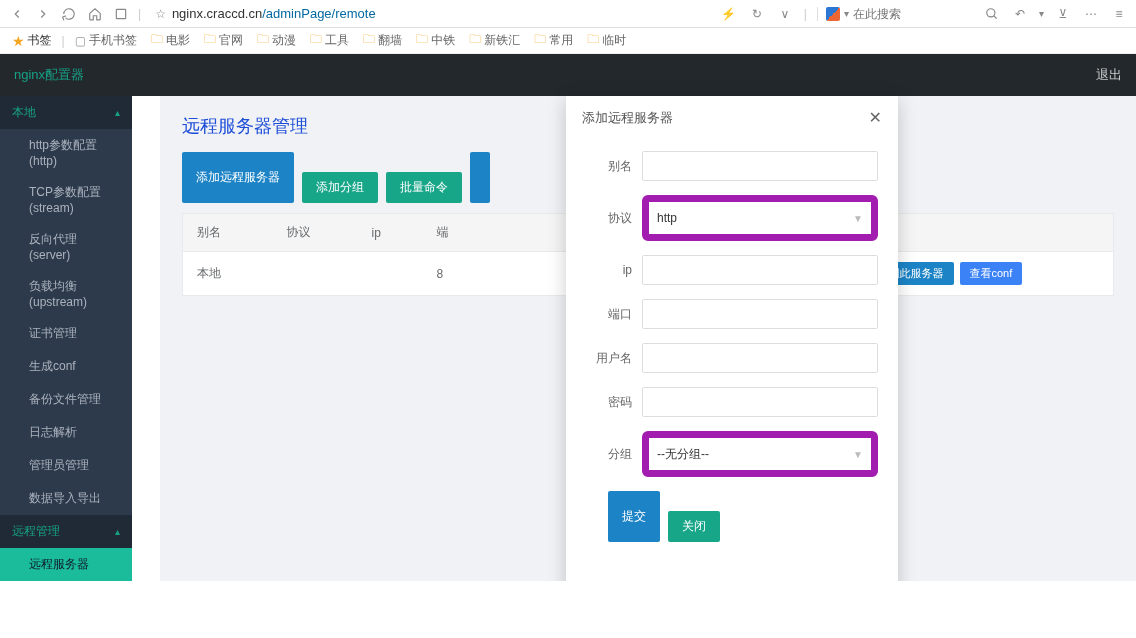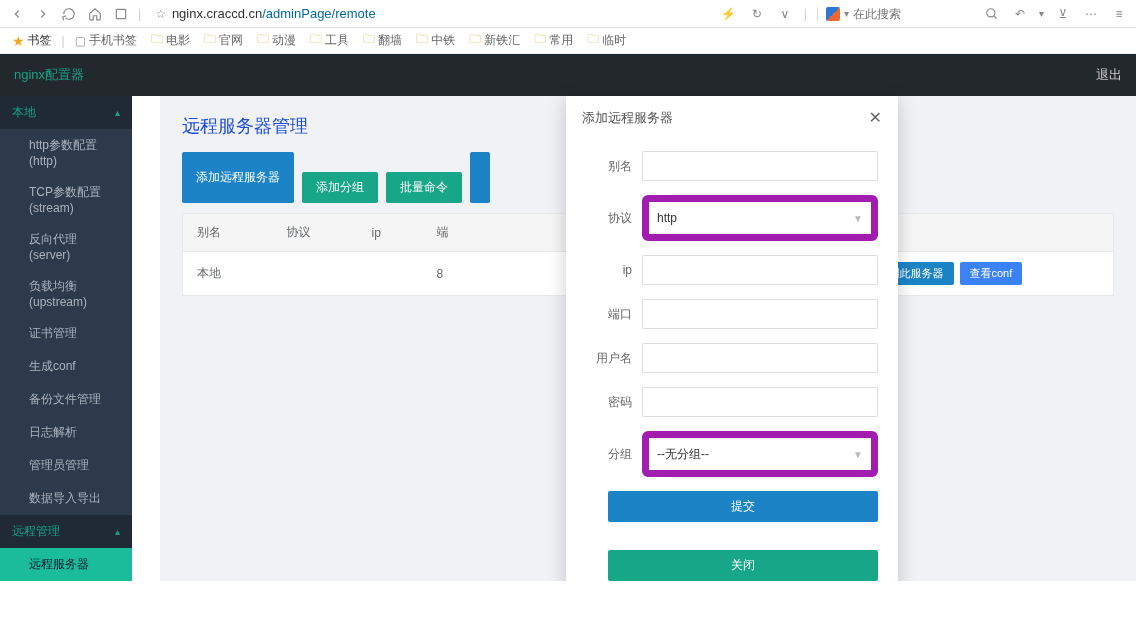--- a/index.html
+++ b/index.html
@@ -54,21 +54,21 @@
     
     .modal { position: absolute; top: 0; left: 406px; width: 332px; background: #fff; box-shadow: 0 4px 18px rgba(0,0,0,0.2); }
     .modal-head { display: flex; justify-content: space-between; align-items: center; padding: 12px 16px; font-size: 13px; color: #555; }
     .modal-close { cursor: pointer; color: #666; font-size: 16px; }
     .modal-body { padding: 12px 20px 30px 20px; min-height: 460px; }
     .form-row { display: flex; align-items: center; margin-bottom: 14px; }
     .form-label { width: 56px; text-align: right; padding-right: 10px; font-size: 12px; color: #666; }
     .form-input { flex: 1; height: 30px; border: 1px solid #ddd; padding: 0 8px; font-size: 12px; outline: none; border-radius: 2px; }
     .form-select { flex: 1; height: 30px; border: 7px solid #a21caf; padding: 16px 8px; font-size: 12px; background: #fff; position: relative; display: flex; align-items: center; justify-content: space-between; border-radius: 6px; }
     .form-select .sel-arrow { color: #bbb; font-size: 10px; }
-    .modal-actions { display: flex; gap: 8px; margin-left: 22px; flex-direction: column; }
+    .modal-actions { display: flex; gap: 8px; margin-left: 22px; }
   </style>
 </head>
 <body>
 
 <div class="browser-bar">
   <span class="nav-btn">
       <svg viewBox="0 0 24 24" fill="none" stroke="currentColor" stroke-width="2">
         <polyline points="15 18 9 12 15 6"></polyline>
       </svg>
     </span>

